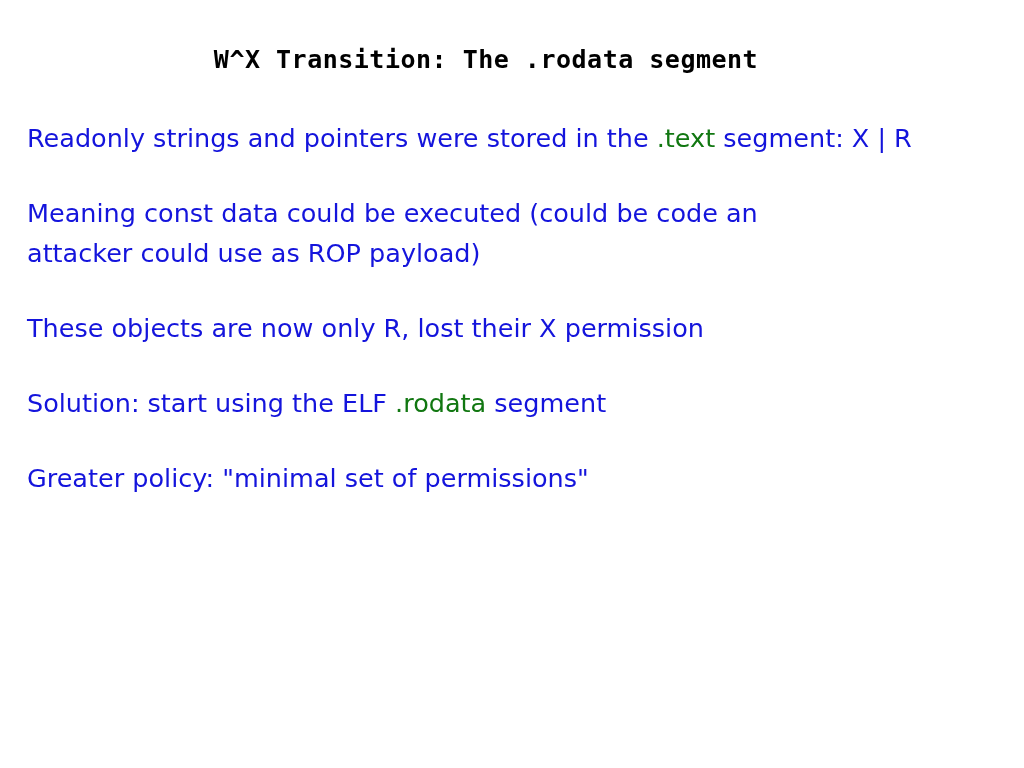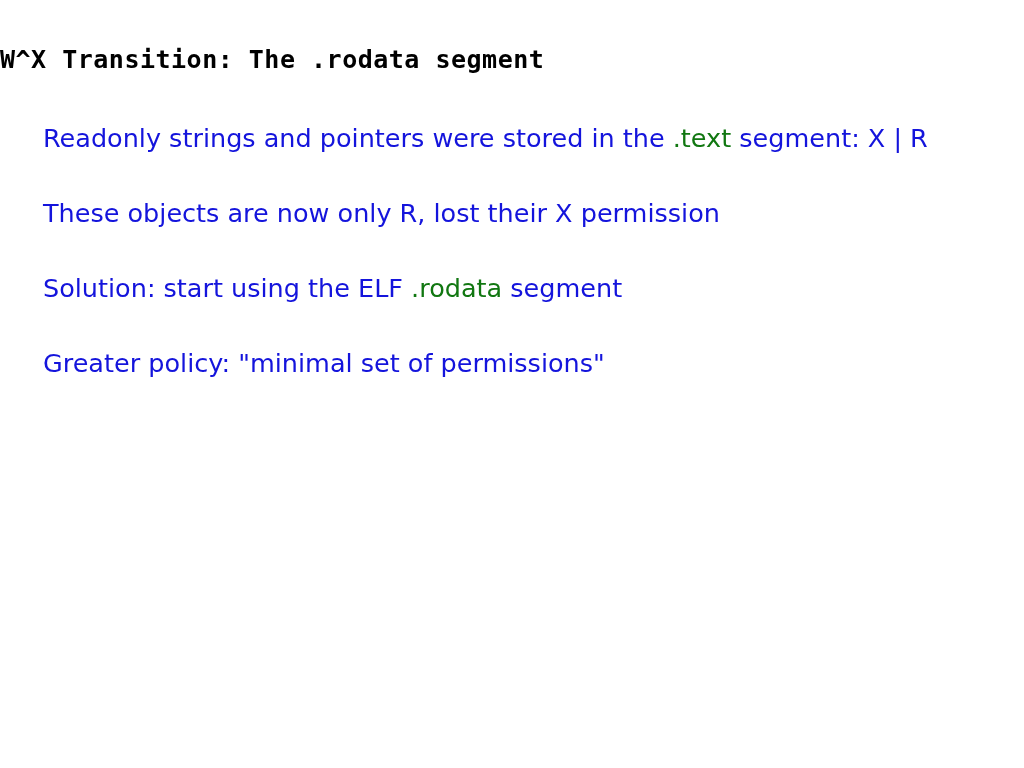--- a/index.html
+++ b/index.html
@@ -22,20 +22,21 @@
     inset: 0;
     background: #ffffff;
   }
 
   
   .slide-title {
     position: absolute;
     top: 28px;
     left: 0;
     width: 972px;
+    text-align: center;
     color: #000000;
     font-family: "DejaVu Sans Mono", "Liberation Mono", monospace;
     font-weight: bold;
     font-size: 25px;
     letter-spacing: 0.5px;
     white-space: nowrap;
   }
 
   
   .body-block {
@@ -53,38 +54,39 @@
     white-space: nowrap;
   }
 
   .para + .para {
     margin-top: 35px;
   }
 
   .para .line {
     display: block;
     white-space: nowrap;
-    margin-left: 16px;
   }
 
   .tok-blue  { color: #1414DC; }
   .tok-green { color: #117711; }
 </style>
 </head>
 <body>
 
 <div class="slide">
 
   <h1 class="slide-title">W^X Transition: The .rodata segment</h1>
 
   <div class="body-block">
       <div class="para">
         <span class="line"><span class="tok-blue">Readonly strings and pointers were stored in the </span><span class="tok-green">.text</span><span class="tok-blue"> segment: X | R</span></span>
       </div>
       <div class="para">
+        <span class="line"><span class="tok-blue">Meaning const data could be executed (could be code an</span></span>
+        <span class="line"><span class="tok-blue">attacker could use as ROP payload)</span></span>
       </div>
       <div class="para">
         <span class="line"><span class="tok-blue">These objects are now only R, lost their X permission</span></span>
       </div>
       <div class="para">
         <span class="line"><span class="tok-blue">Solution: start using the ELF </span><span class="tok-green">.rodata</span><span class="tok-blue"> segment</span></span>
       </div>
       <div class="para">
         <span class="line"><span class="tok-blue">Greater policy: "minimal set of permissions"</span></span>
       </div>

